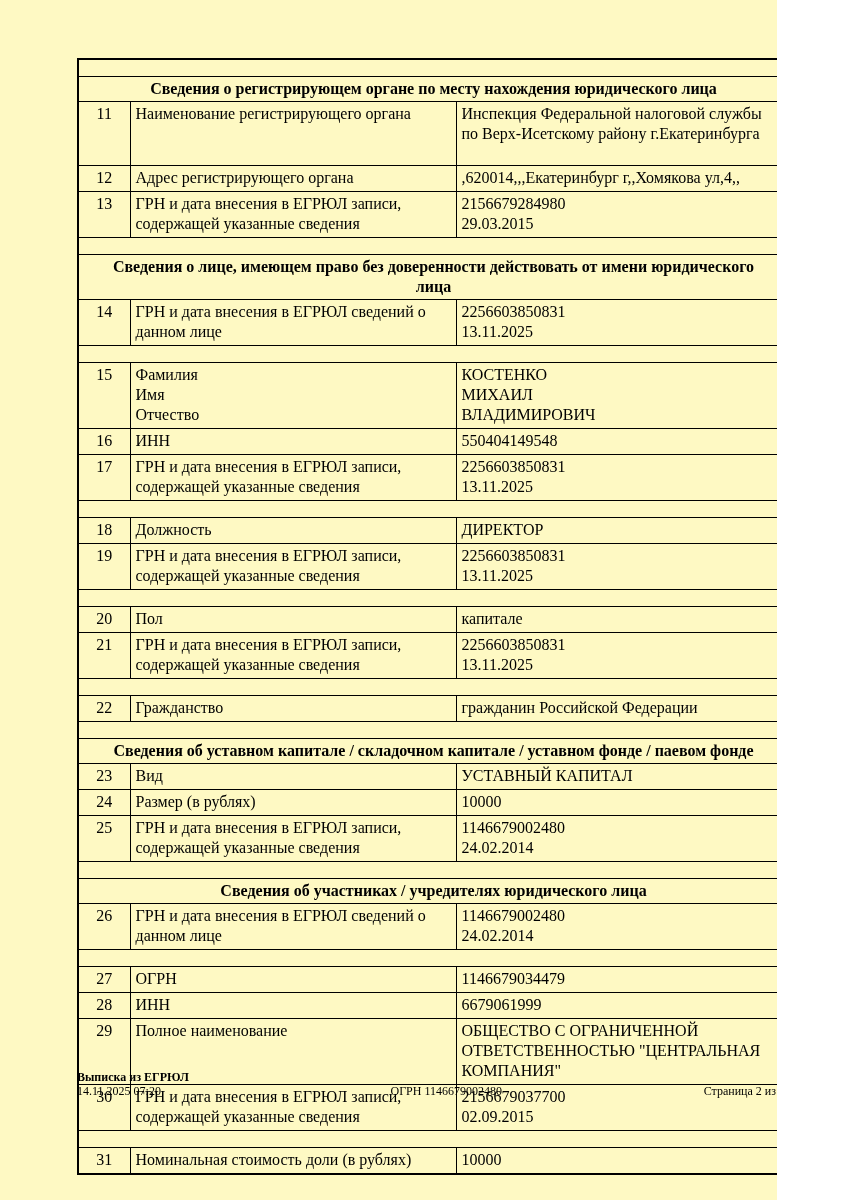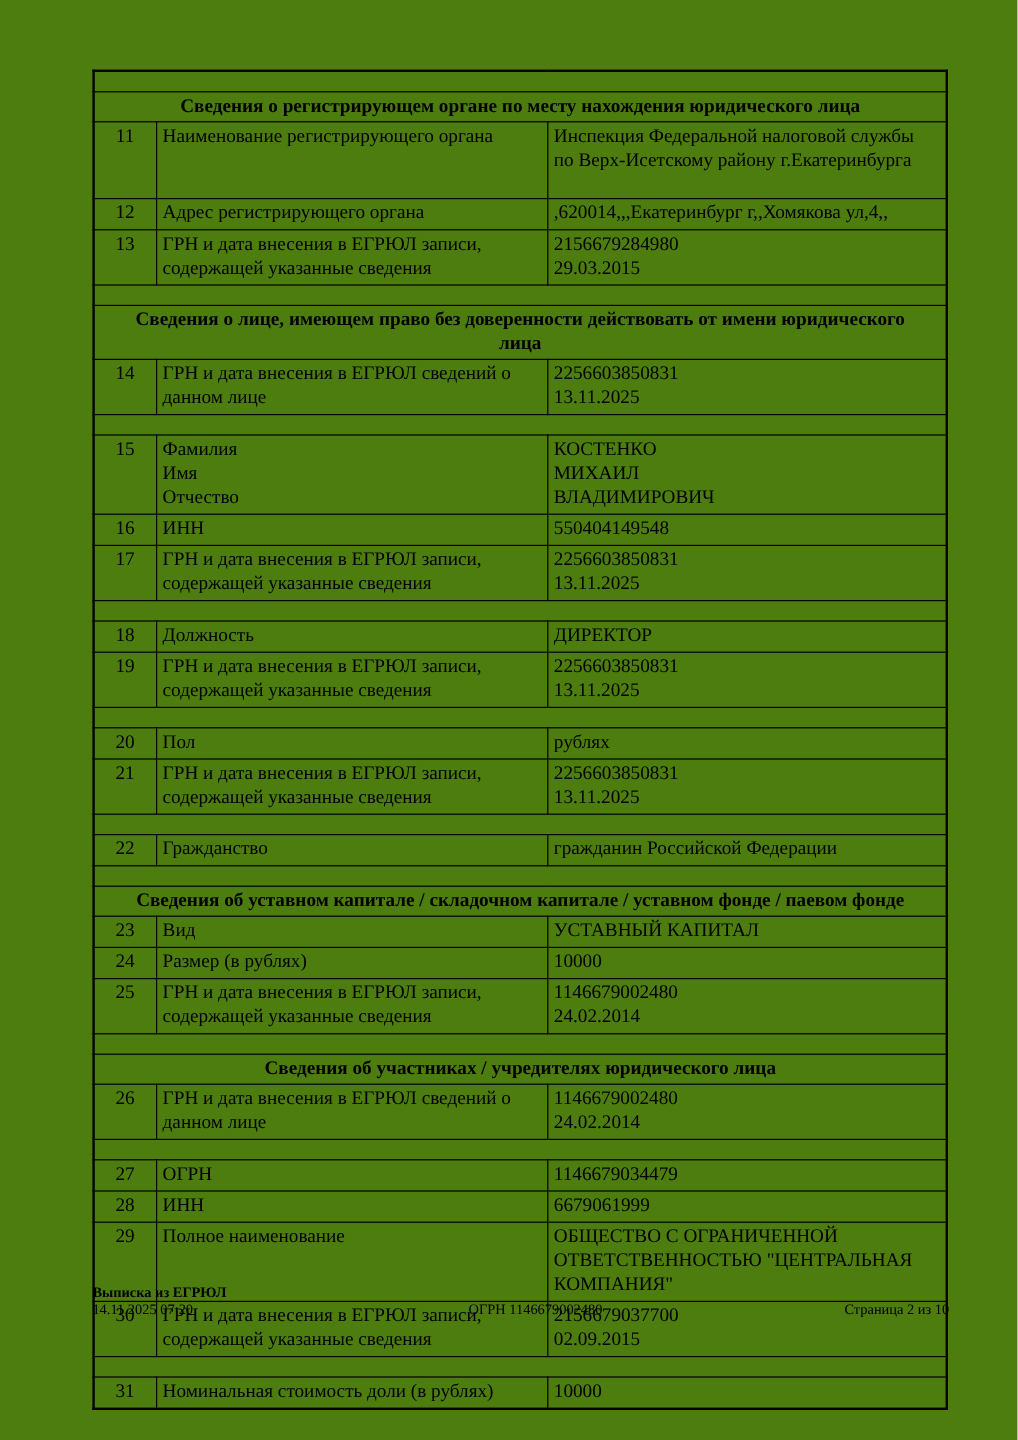--- a/index.html
+++ b/index.html
@@ -2,26 +2,27 @@
 <html lang="ru"><head>
 <meta charset="utf-8">
 <style>
   html, body {
     margin: 0;
     padding: 0;
     background: #ffffff;
   }
   .page {
     position: relative;
-    width: 848px;
+    width: 753px;
     height: 1200px;
-    background: #4d7c0f;
+    background: #fef9c3;
     color: #000;
     font-family: "Liberation Serif", "DejaVu Serif", serif;
     overflow: hidden;
+    padding-left: 24px;
   }
   table.egrul {
     position: absolute;
     left: 77px;
     top: 58px;
     width: 713px;
     border-collapse: collapse;
     table-layout: fixed;
     border: 2px solid #000;
   }
@@ -155,21 +156,21 @@
 содержащей указанные сведения</td>
           <td class="value">2256603850831
 13.11.2025</td>
         </tr>
         <tr class="spacer">
           <td colspan="3"></td>
         </tr>
         <tr>
           <td class="num">20</td>
           <td class="label">Пол</td>
-          <td class="value">рублях</td>
+          <td class="value">капитале</td>
         </tr>
         <tr>
           <td class="num">21</td>
           <td class="label">ГРН и дата внесения в ЕГРЮЛ записи,
 содержащей указанные сведения</td>
           <td class="value">2256603850831
 13.11.2025</td>
         </tr>
         <tr class="spacer">
           <td colspan="3"></td>

